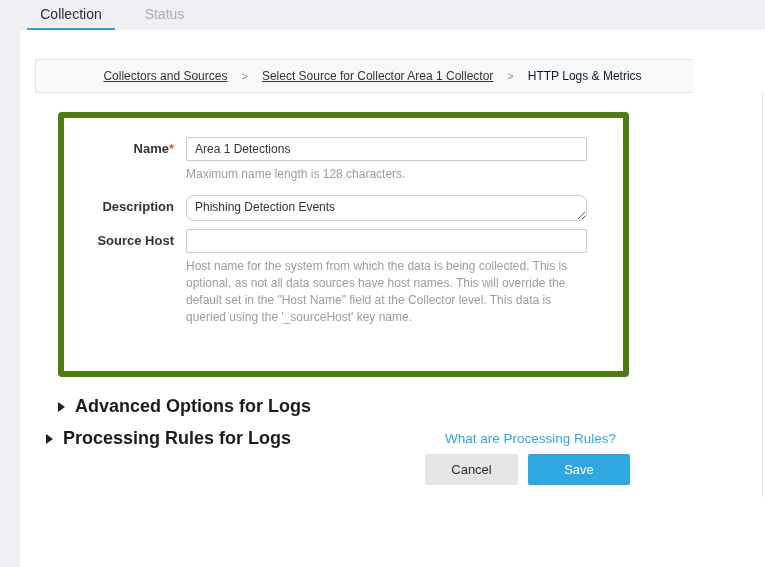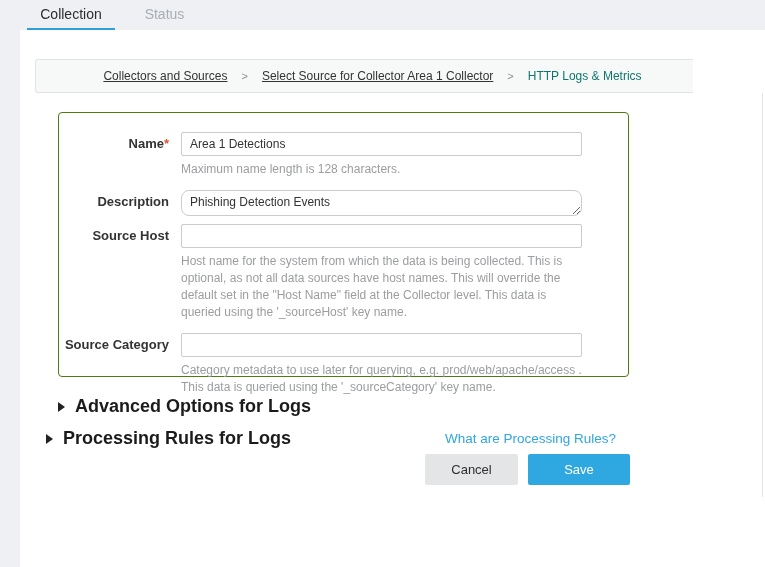--- a/index.html
+++ b/index.html
@@ -17,25 +17,25 @@
   
   .content { position:absolute; left:20px; top:30px; width:745px; height:537px; background:#ffffff; }
   .right-edge-line { position:absolute; left:742px; top:63px; width:1px; height:404px; background:#e4e5e7; }
 
   
   .breadcrumb { position:absolute; left:15px; top:29px; width:658px; height:34px;
     background:#f7f8f8; border:1px solid #e2e3e5; border-right:none; border-radius:3px 0 0 3px;
     display:flex; align-items:center; padding-left:16px; gap:14px; font-size:12px; color:#333;justify-content:center; }
   .breadcrumb a { color:#333; text-decoration:underline; cursor:pointer; white-space:nowrap; }
   .crumb-sep { color:#8a8f94; font-size:11px; }
-  .crumb-current { color:#0f766e; white-space:nowrap; }
+  .crumb-current { color:#0f172a; white-space:nowrap; }
 
   
   .form-panel { position:absolute; left:38px; top:82px; width:571px; height:265px;
-    background:#fff; border:1px solid #4d7c0f; border-radius:4px; padding-top:19px; }
+    background:#fff; border:6px solid #4d7c0f; border-radius:4px; padding-top:19px; }
   .form-row { display:flex; }
   .form-label { width:110px; flex-shrink:0; text-align:right; font-size:13px; font-weight:700; color:#333; padding-top:4px; }
   .required { color:#e04e39; font-weight:700; }
   .form-field { margin-left:12px; width:401px; }
   .text-input { width:100%; height:24px; border:1px solid #c9cbcd; border-radius:2px; padding:0 8px;
     font-size:12px; color:#333; font-family:inherit; background:#fff; }
   .textarea-input { display:block; width:100%; height:26px; border:1px solid #c9cbcd; border-radius:8px;
     padding:4px 8px; font-size:12px; color:#333; font-family:inherit; resize:vertical; line-height:1.3; overflow:hidden; }
   .hint { margin-top:5px; font-size:12px; color:#9b9da0; line-height:1.42; }
   .row-name { margin-bottom:12px; }
@@ -100,27 +100,20 @@
       </div>
 
       <div class="form-row row-host">
         <div class="form-label">Source Host</div>
         <div class="form-field">
           <input class="text-input" type="text" value="" style="">
           <div class="hint">Host name for the system from which the data is being collected. This is optional, as not all data sources have host names. This will override the default set in the "Host Name" field at the Collector level. This data is queried using the '_sourceHost' key name.</div>
         </div>
       </div>
 
-      <div class="form-row">
-        <div class="form-label">Source Category</div>
-        <div class="form-field">
-          <input class="text-input" type="text" value="" style="">
-          <div class="hint">Category metadata to use later for querying, e.g. prod/web/apache/access . This data is queried using the '_sourceCategory' key name.</div>
-        </div>
-      </div>
 
     </div>
 
     <div class="section-row section-advanced">
       <span class="caret-icon"></span>
       <span class="section-title">Advanced Options for Logs</span>
     </div>
 
     <div class="section-processing-wrap">
       <div class="section-inline">

